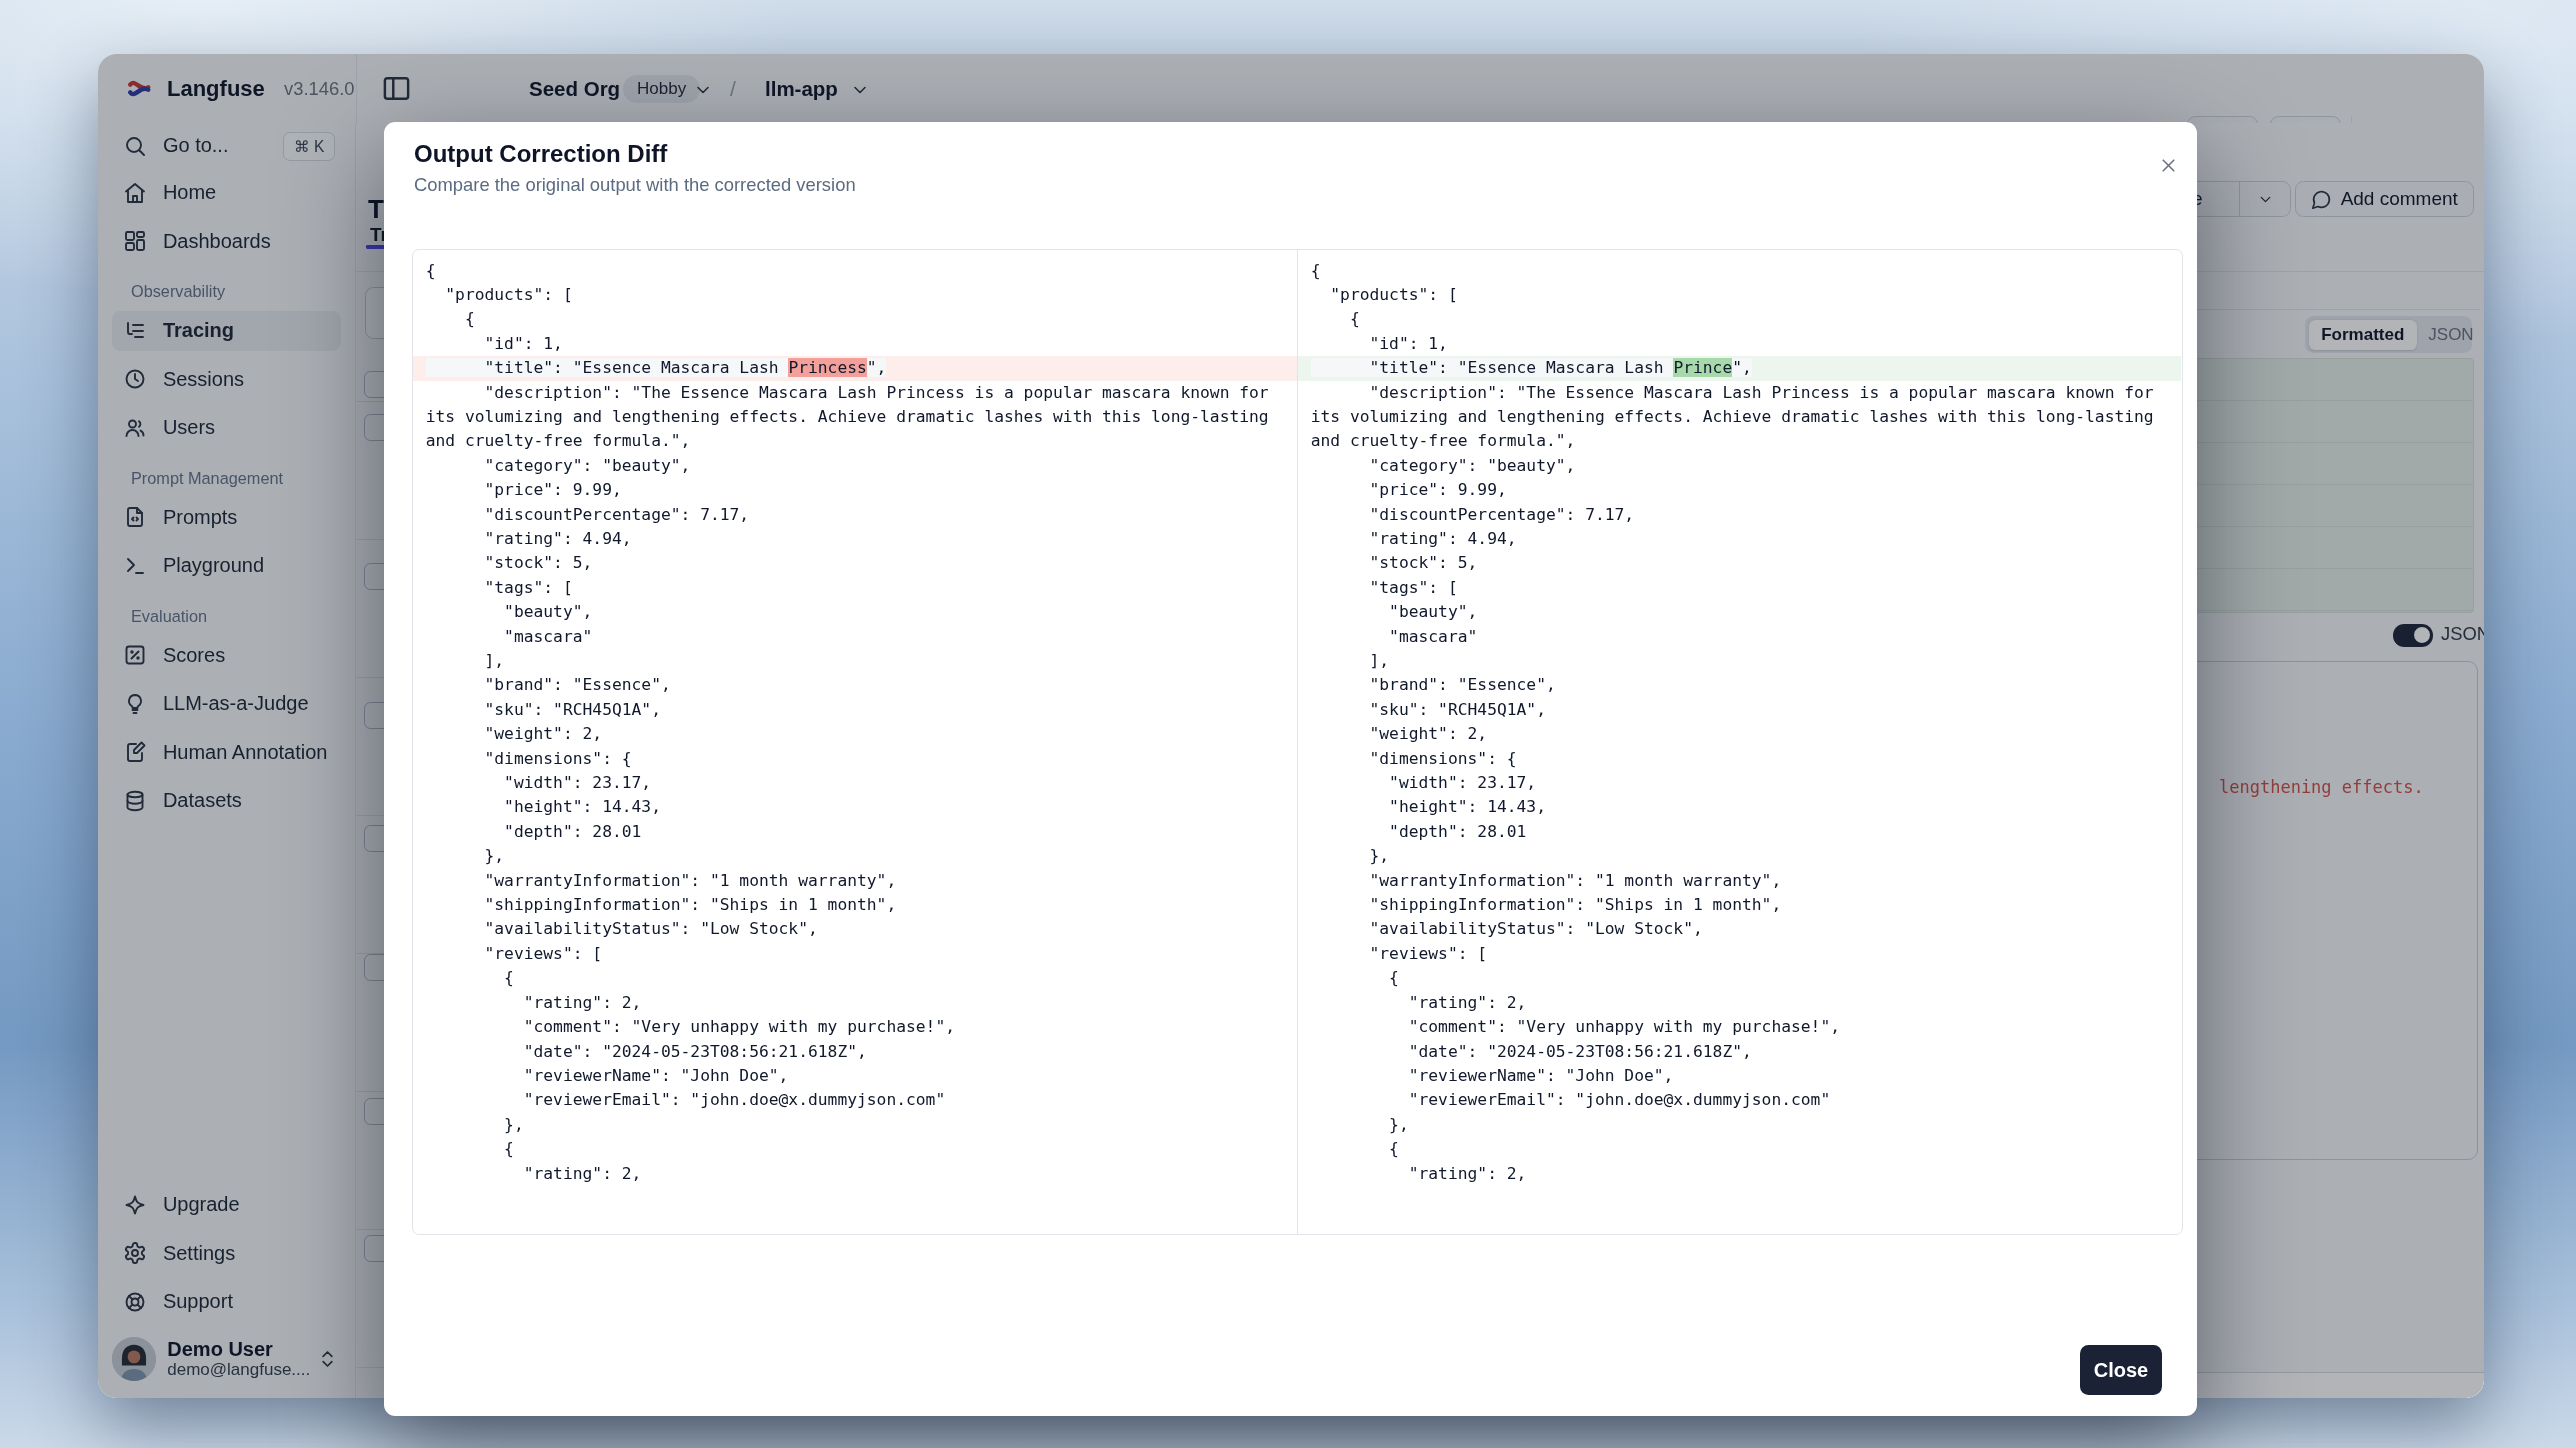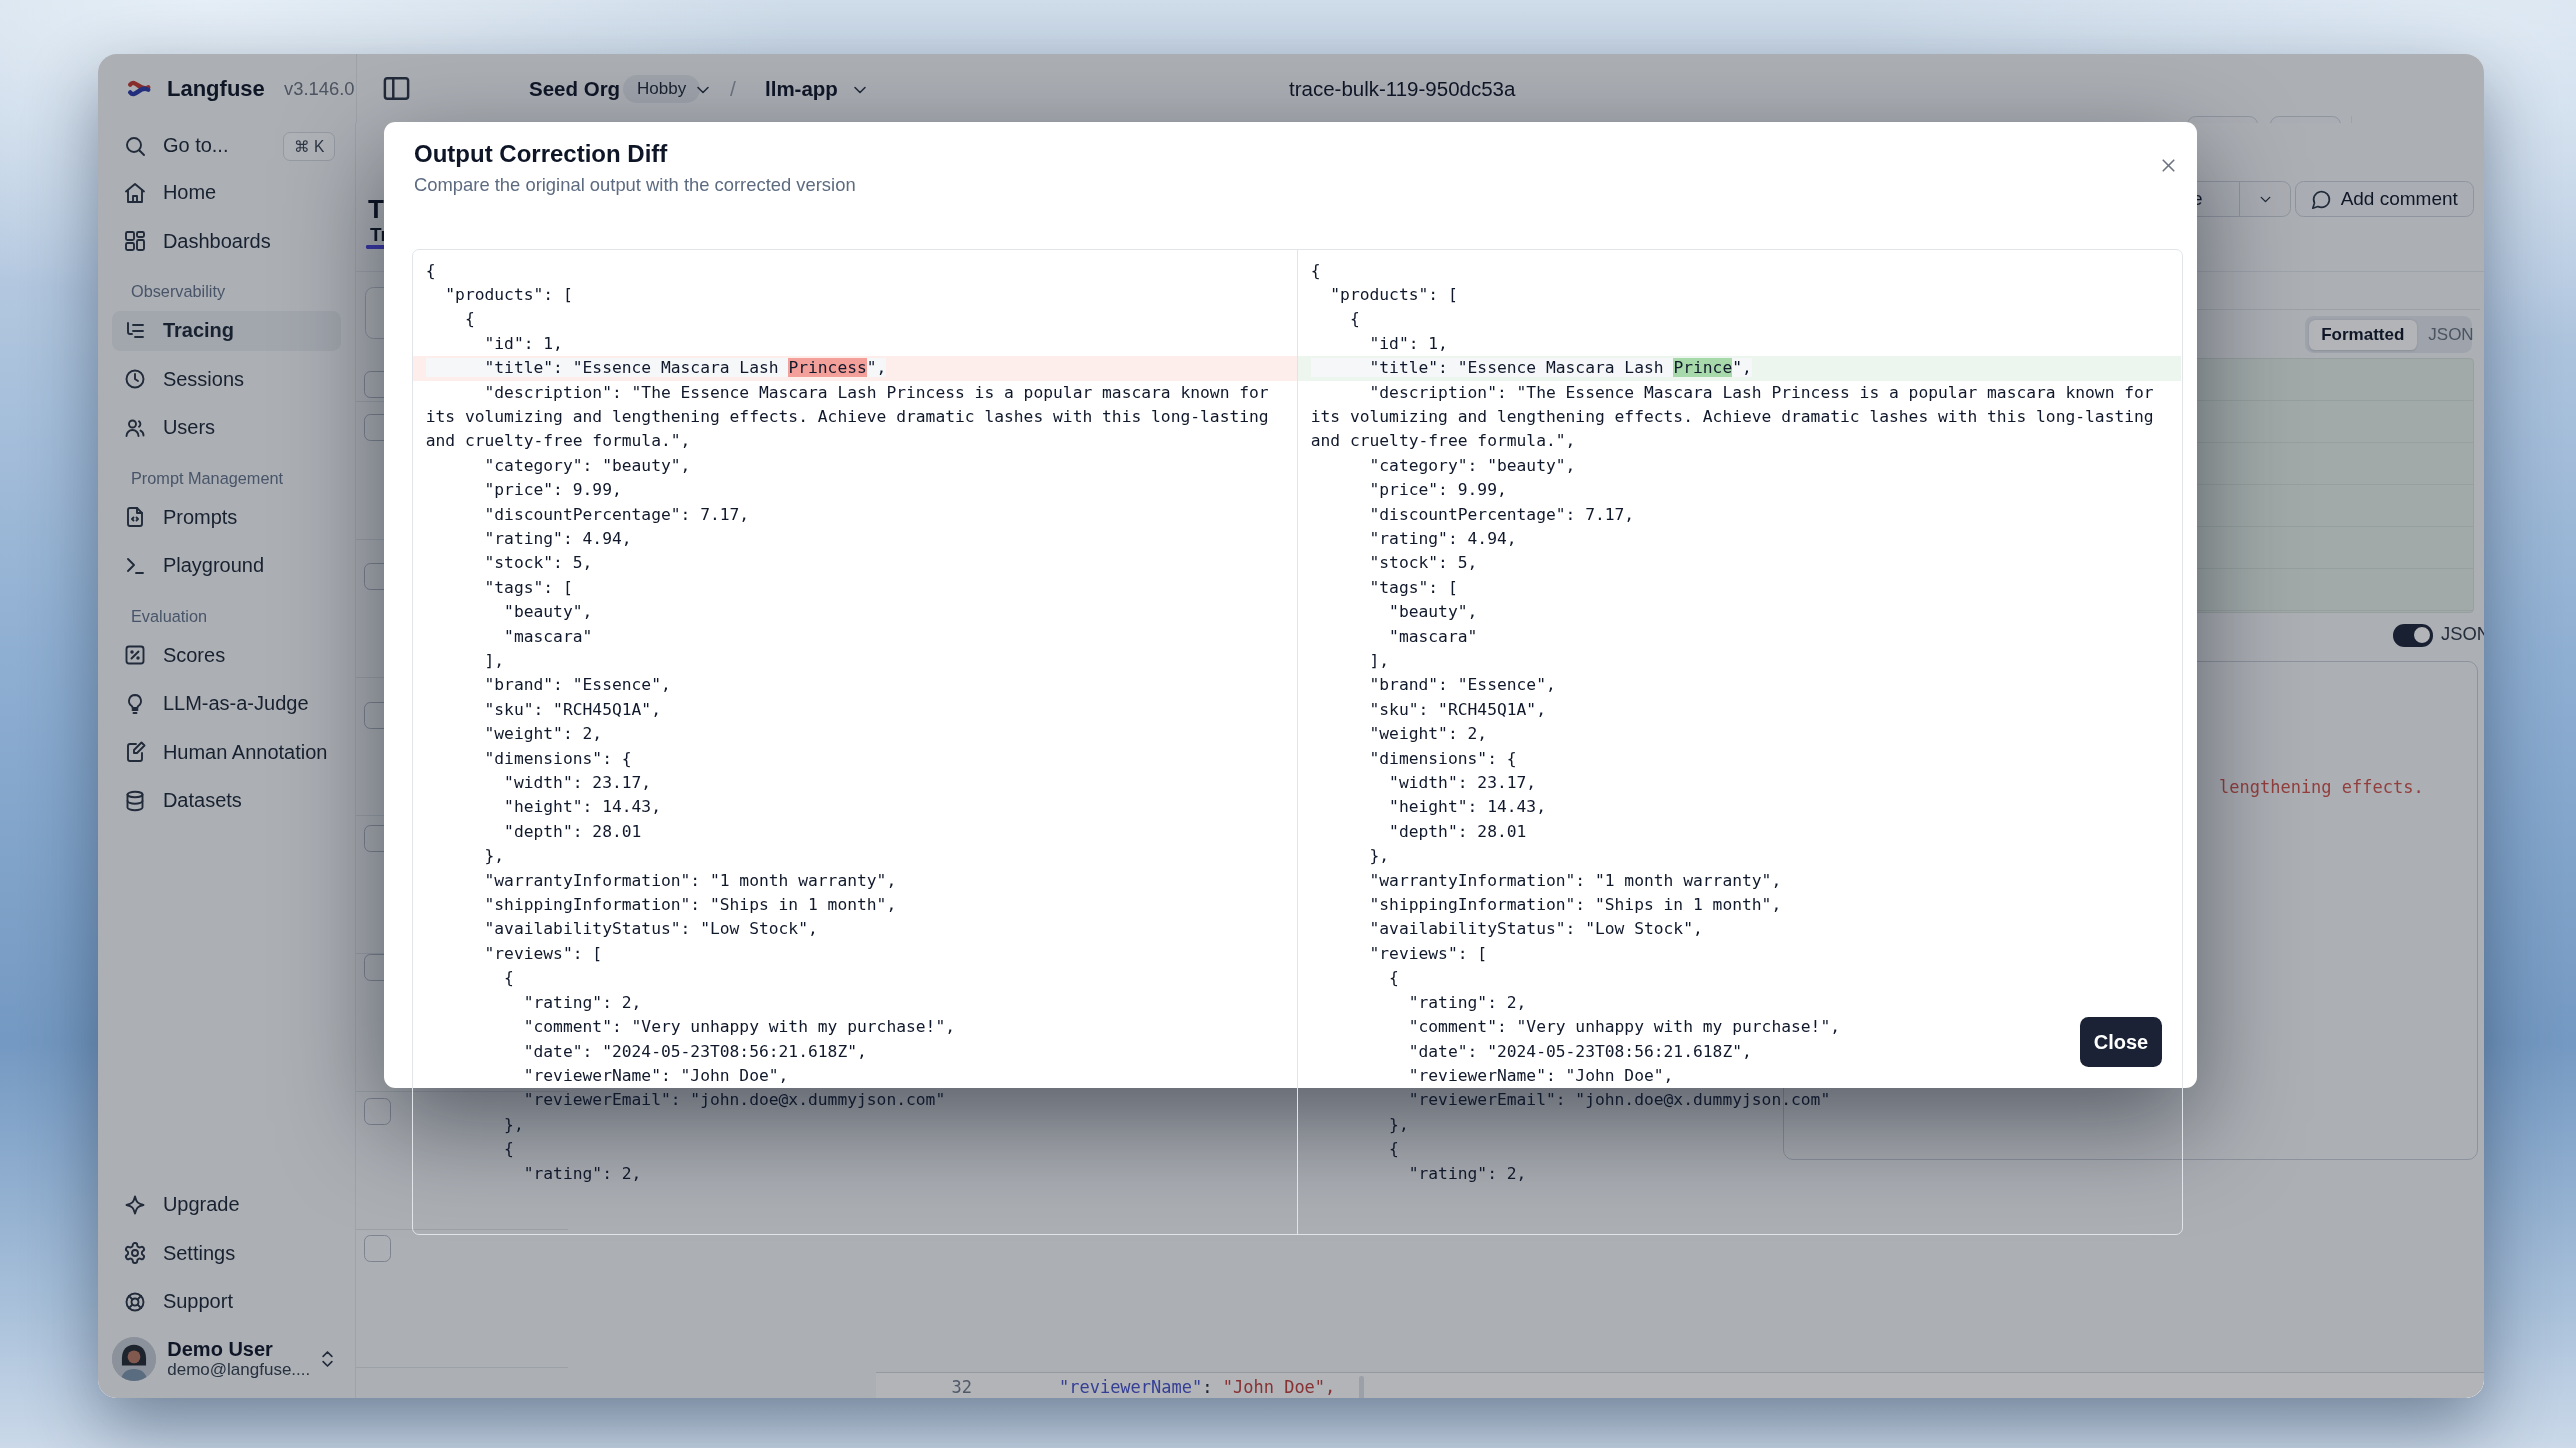--- a/index.html
+++ b/index.html
@@ -90,21 +90,21 @@
   #code-panel{position:absolute;left:520px;top:1249px;right:0;bottom:0;background:#ffffff;border-top:0.7px solid #d5d9de;}
   #code-scrollbar{position:absolute;left:1003px;top:1253px;width:5px;height:65px;background:#dfe2e7;border-radius:2.1px;}
   .code-row{position:absolute;left:0;height:23.4px;line-height:23.4px;font-family:"DejaVu Sans Mono",monospace;font-size:17px;white-space:pre;}
   .code-num{position:absolute;left:581px;width:35px;text-align:right;color:#707a89;}
   .code-txt{position:absolute;left:662px;color:#222c3a;}
   .ck{color:#4753cc;} .cv{color:#c23f3c;} .cp{color:#222c3a;}
   
   #dim-overlay{position:absolute;left:98px;top:54px;width:2386px;height:1344px;border-radius:18.4px;
     background:rgba(16,22,34,.32);z-index:5;}
   
-  #modal{position:absolute;left:384px;top:122px;width:1813px;height:966px;background:#ffffff;border-radius:11.3px;
+  #modal{position:absolute;left:384px;top:122px;width:1813px;height:1294px;background:#ffffff;border-radius:11.3px;
     box-shadow:0 35px 99px rgba(8,15,30,.5);z-index:10;}
   #modal-title{position:absolute;left:30px;top:18.4px;font-size:24px;font-weight:bold;color:#0e1526;}
   #modal-subtitle{position:absolute;left:30px;top:52px;font-size:18.4px;color:#5c6b80;}
   #modal-close-icon{position:absolute;right:18.4px;top:33px;width:21px;height:21px;}
   #modal-close-icon svg{stroke:#6b7280;}
   #diff-box{position:absolute;left:28px;top:127px;width:1769px;height:984px;border:0.7px solid #e1e5ea;border-radius:7px;
     overflow:hidden;display:flex;}
   .diff-col{width:884px;box-sizing:border-box;display:flex;flex-direction:column;overflow:hidden;}
   .diff-col.right{border-left:0.7px solid #e1e5ea;width:884px;}
   .diff-head{height:41px;min-height:41px;background:#f2f5f8;border-bottom:0.7px solid #e1e5ea;display:flex;align-items:center;
@@ -151,21 +151,20 @@
 
     <div id="trace-badge">
       <svg class="ic" style="width:20px;height:20px;" viewBox="0 0 24 24">
         <path d="M5 4v9a2 2 0 0 0 2 2h2"></path>
           <path d="M10 6h10"></path>
           <path d="M10 12h10"></path>
           <path d="M12 18h8"></path>
       </svg>
       <span>Trace</span>
     </div>
-    <div class="tb-text" id="trace-id">trace-bulk-119-950dc53a</div>
 
     <div class="tb-btn" style="left:2089px;width:69px;">
       <svg class="ic" style="width:18.4px;height:18.4px;" viewBox="0 0 24 24">
           <path d="m18 15-6-6-6 6"></path>
         </svg>
       <span class="kbd-badge kbd-light">K</span>
     </div>
     <div class="tb-btn" style="left:2172px;width:69px;">
       <svg class="ic" style="width:18.4px;height:18.4px;" viewBox="0 0 24 24">
           <path d="m6 9 6 6 6-6"></path>

